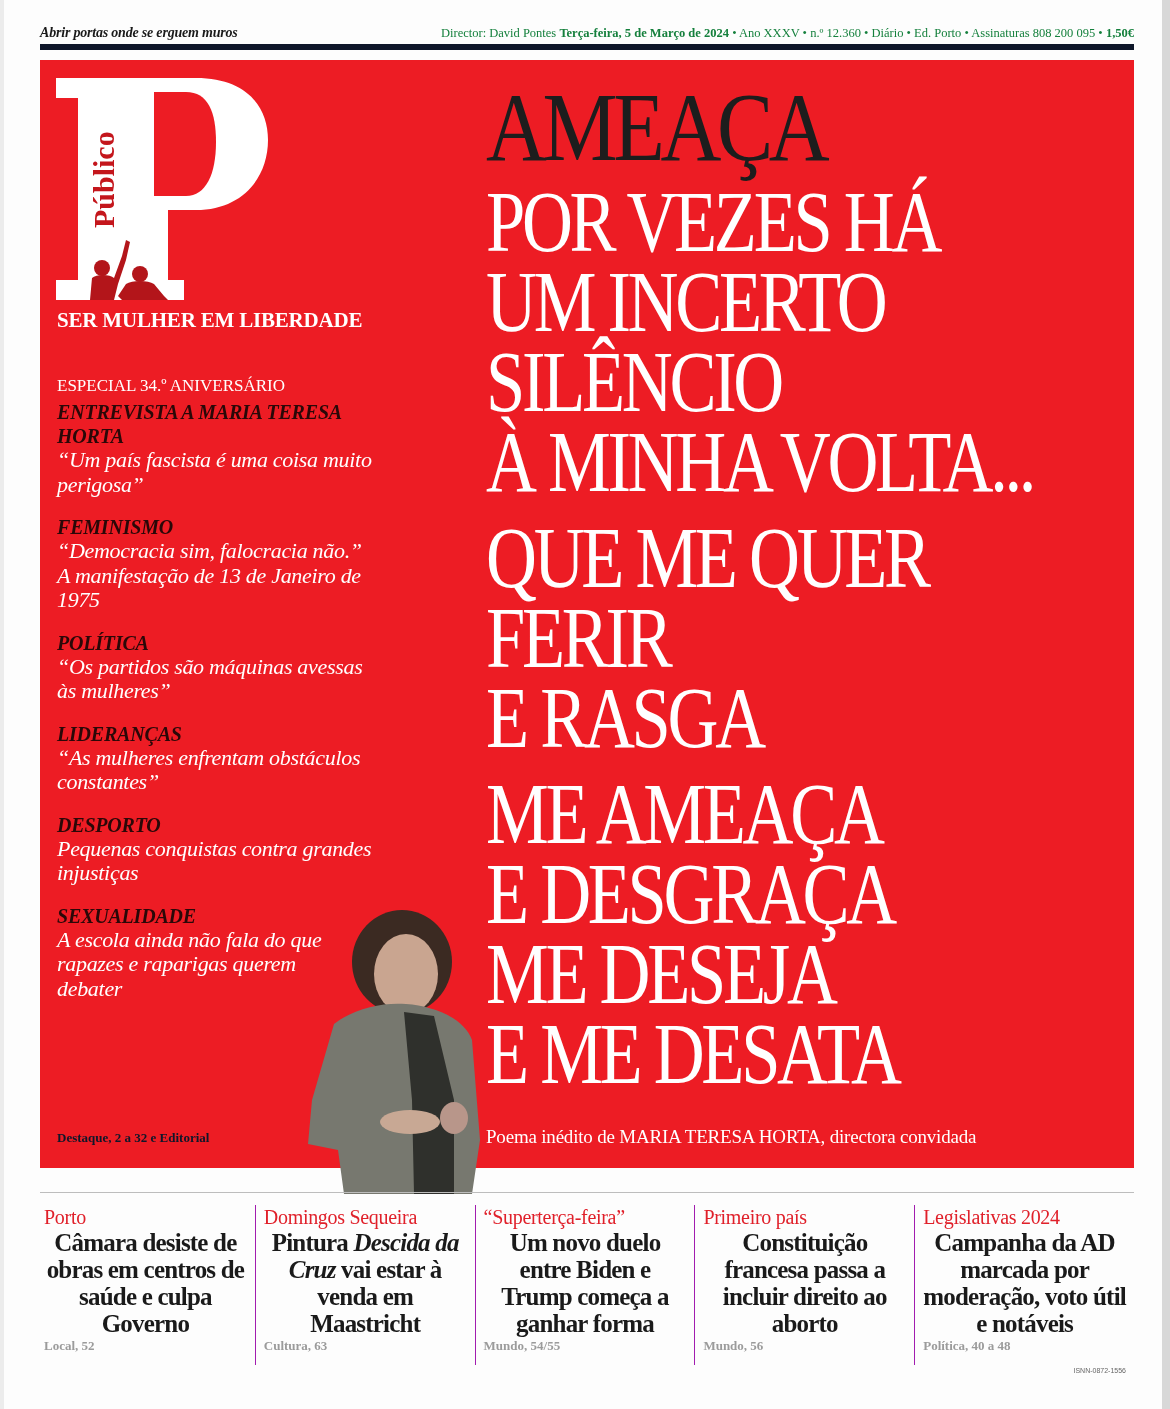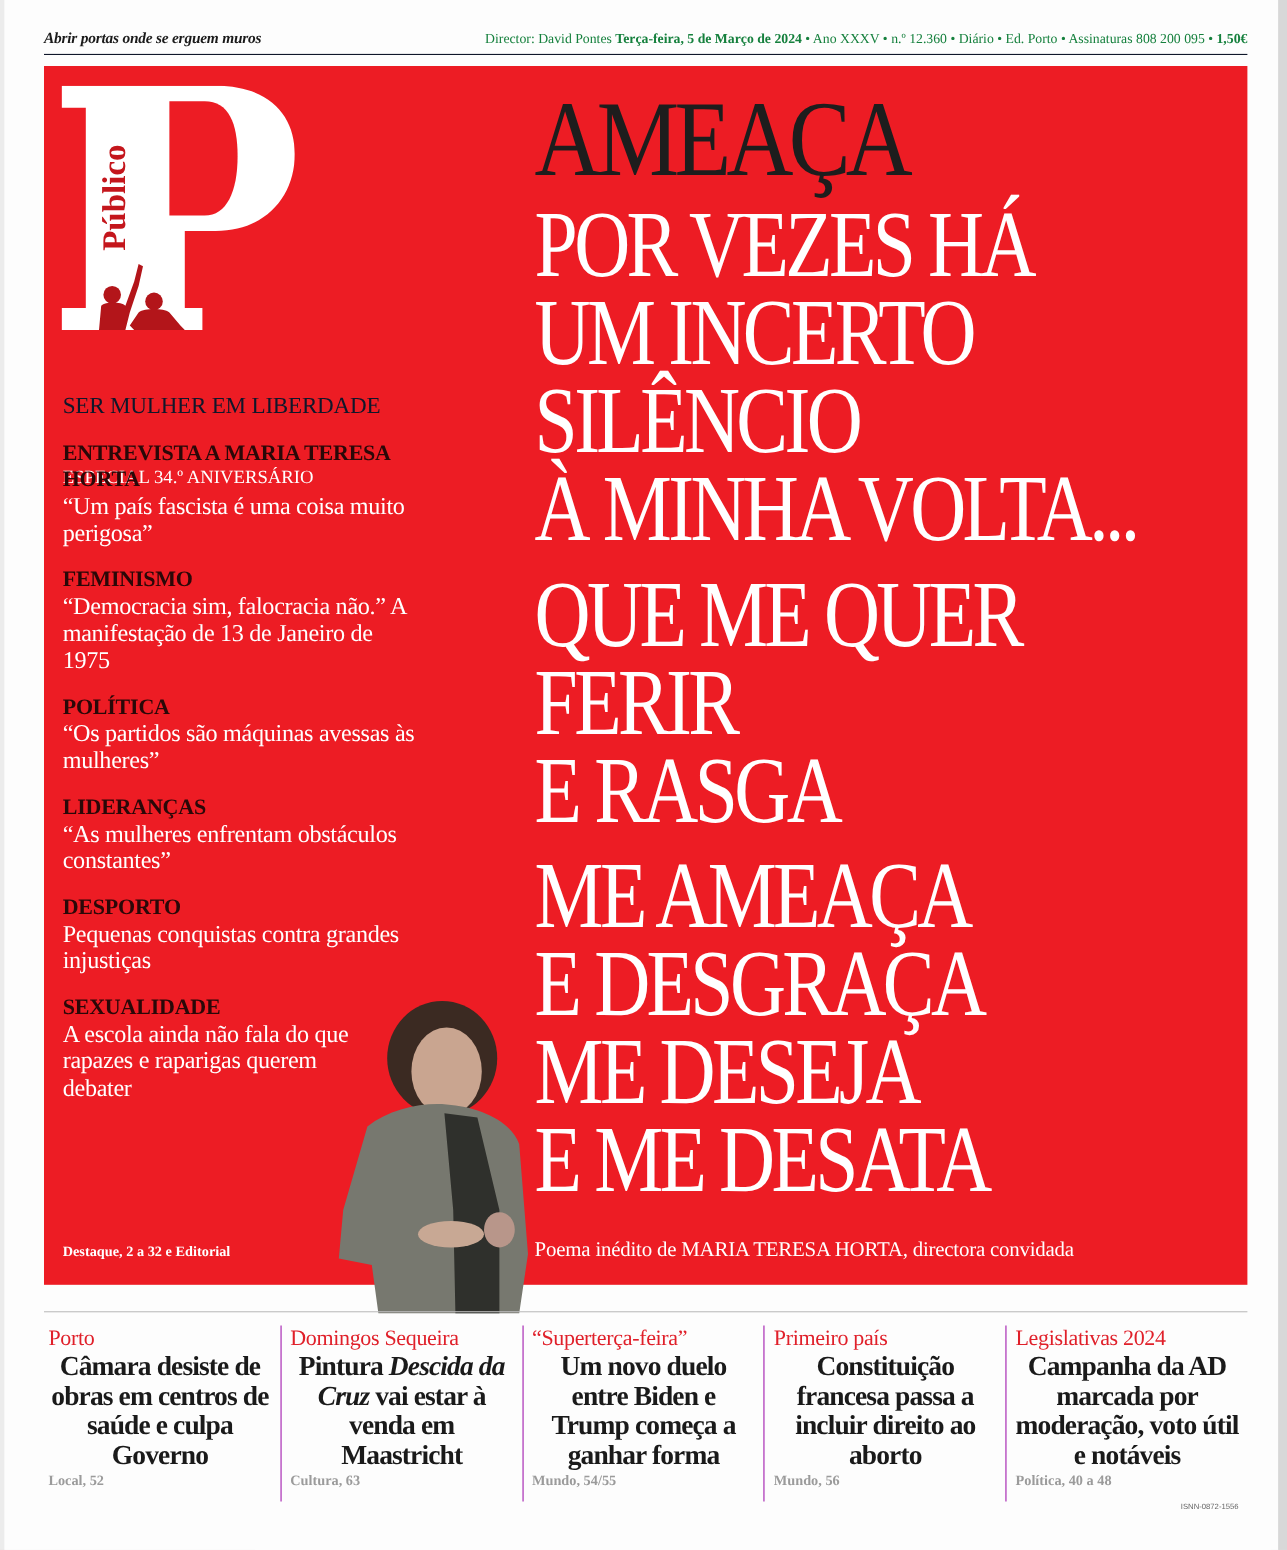--- a/index.html
+++ b/index.html
@@ -11,21 +11,21 @@
       background: #fdfdfd;
     }
     .right-gutter {
       position: absolute; right: 0; top: 0; width: 8px; height: 1409px; background: #d8d8d8;
     }
 
     
     .topbar {
       position: absolute; left: 36px; top: 28px; width: 1094px; height: 22px;
       display: flex; justify-content: space-between; align-items: center;
-      border-bottom: 1px solid #0f172a; padding-bottom: 6px;
+      border-bottom: 6px solid #0f172a; padding-bottom: 6px;
     }
     .tagline {
       font-weight: bold; font-style: italic; font-size: 14px; color: #1a1a1a;
       letter-spacing: -0.2px;
     }
     .meta { font-size: 12.5px; color: #15803d; white-space: nowrap; }
     .meta b { font-weight: bold; }
 
     
     .red-panel {
@@ -35,35 +35,35 @@
 
     
     .logo {
       position: absolute; left: 16px; top: 18px; width: 212px; height: 222px;
     }
     .logo svg { width: 100%; height: 100%; }
 
     .special {
       position: absolute; left: 17px; top: 247px; line-height: 26px;
     }
-    .special .l1 { color: #0f172a; font-weight: normal; font-size: 21px; letter-spacing: -0.2px; margin-top: 48px; }
+    .special .l1 { color: #ffffff; font-weight: bold; font-size: 21px; letter-spacing: -0.2px; }
     .special .l2 { color: #ffffff; font-size: 17px; letter-spacing: 0px; margin-top: 40px; }
 
     
     .stories { position: absolute; left: 17px; top: 340px; width: 320px; }
-    .story { margin-bottom: 18px; }
+    .story { margin-bottom: 18px; font-style: italic; }
     .story .kicker {
       color: #2a0808; font-weight: bold; font-size: 20px; line-height: 24px; letter-spacing: -0.2px;
     }
     .story .text {
       color: #fff; font-size: 22px; line-height: 24.5px; letter-spacing: -0.3px;
     }
 
     .destaque {
-      position: absolute; left: 17px; top: 1070px; color: #ffffff; font-weight: bold; font-size: 13px;
+      position: absolute; left: 17px; top: 1070px; color: #0f172a; font-weight: bold; font-size: 13px;
     }
 
     
     .photo {
       position: absolute; left: 268px; top: 842px; width: 178px; height: 290px;
     }
     .photo svg { width: 100%; height: 100%; }
 
     
     .poem { position: absolute; left: 446px; top: 12px; width: 640px; }

